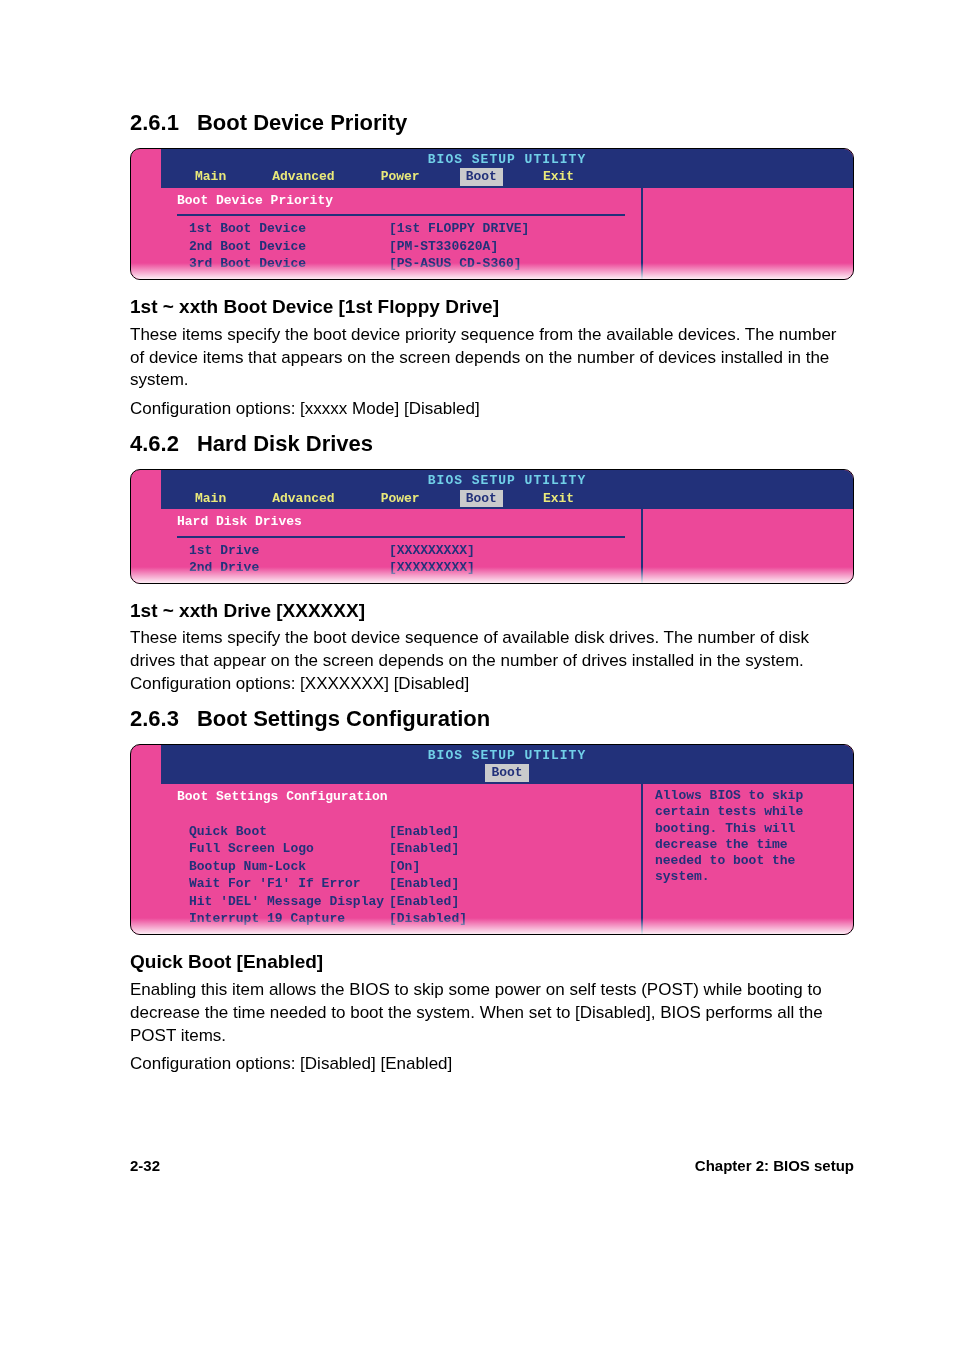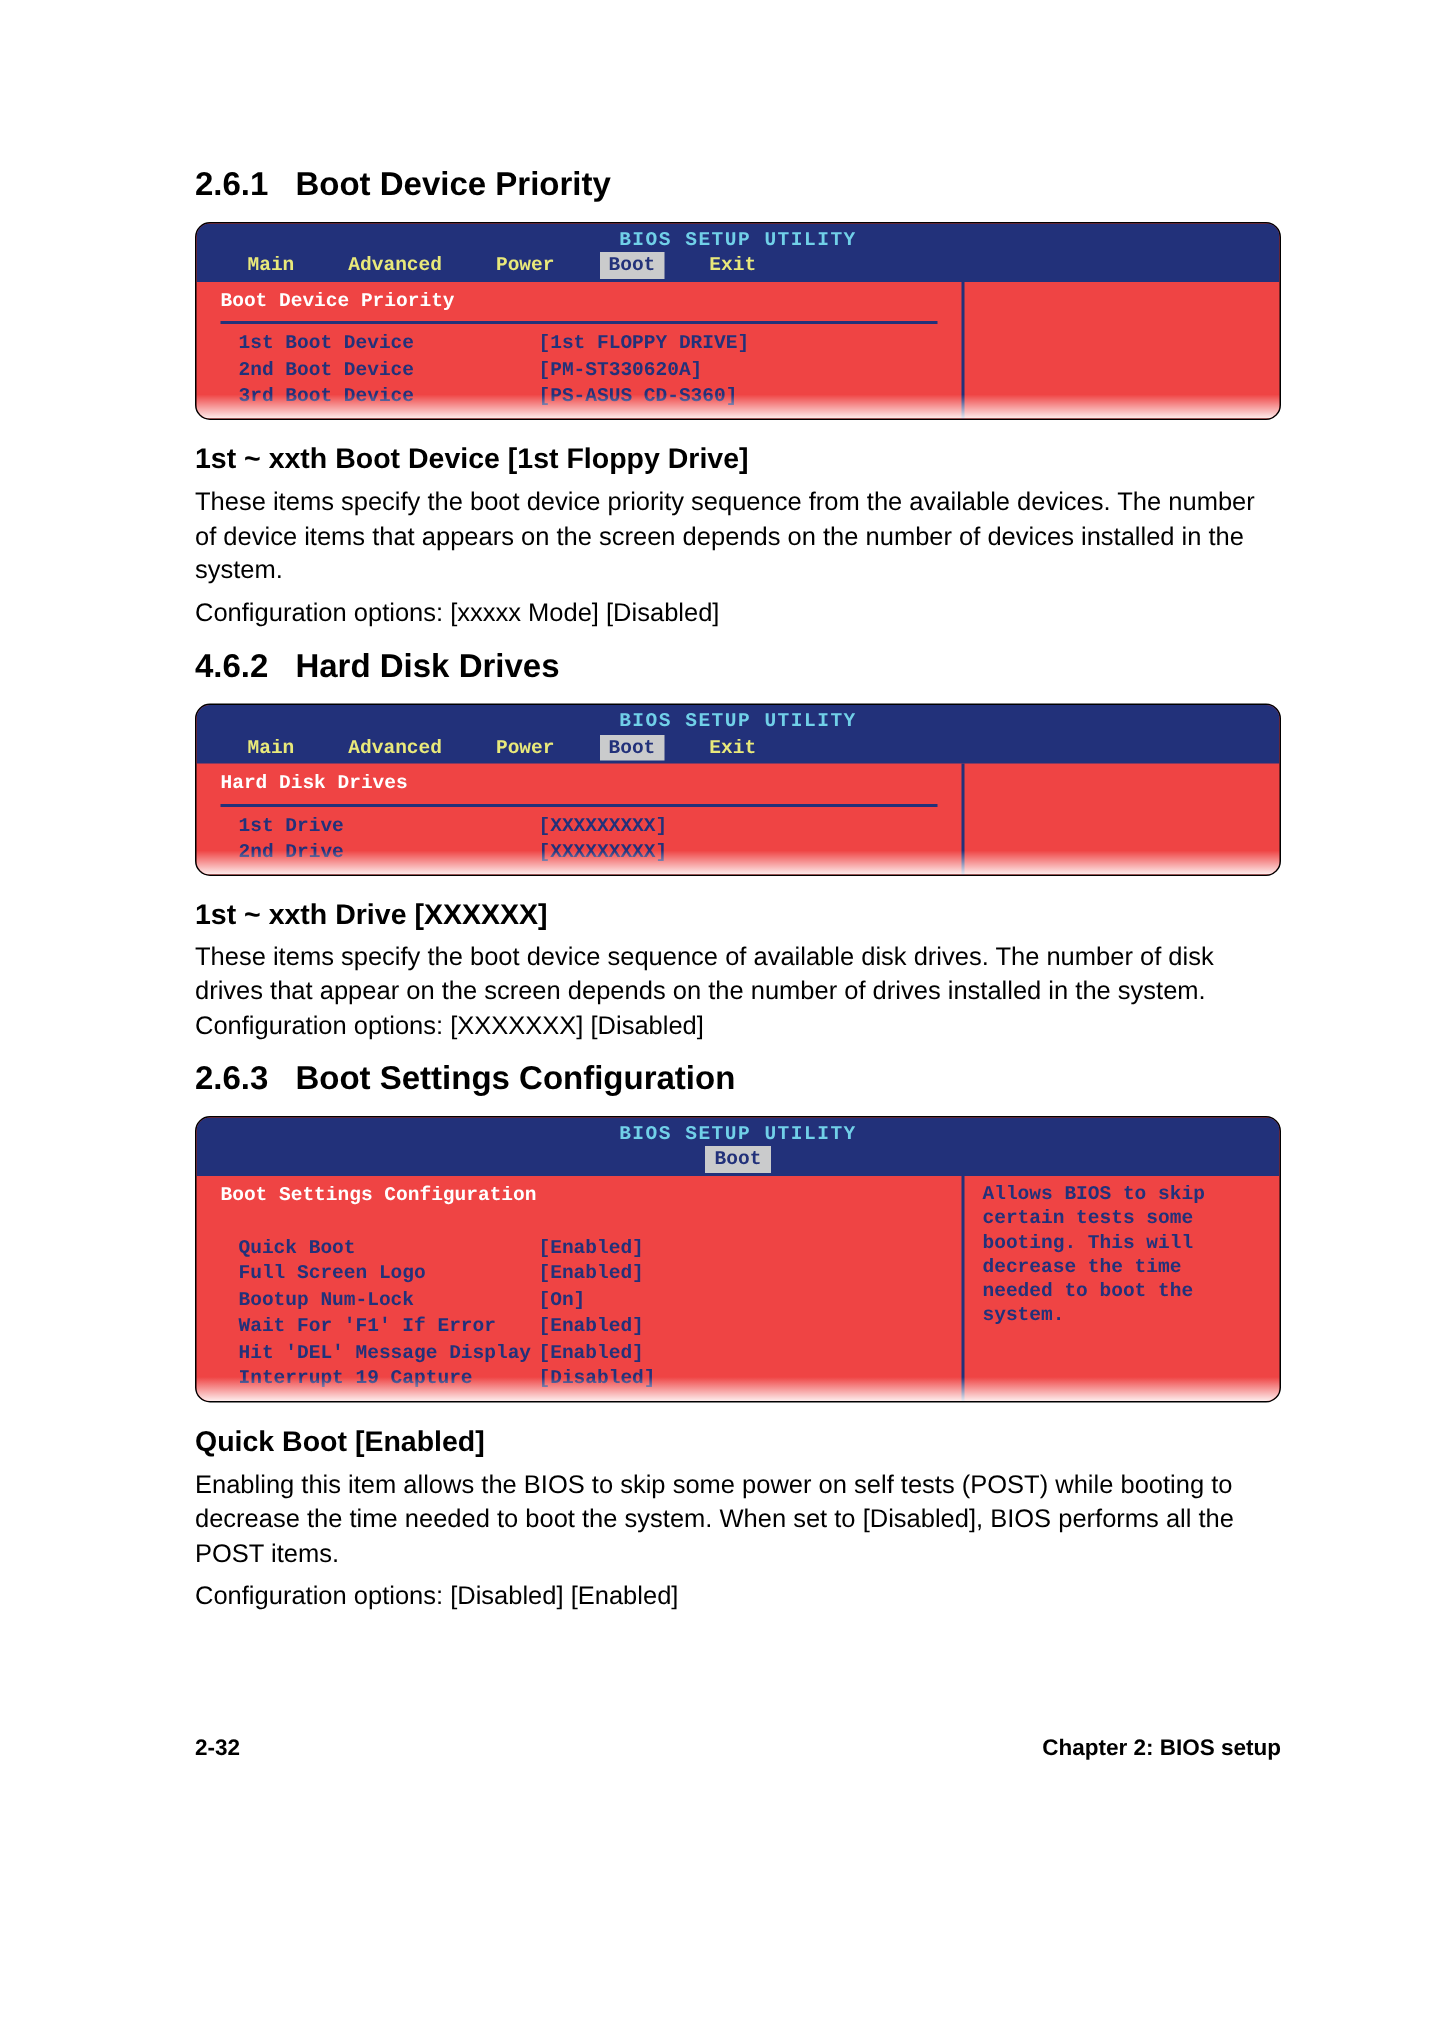--- a/index.html
+++ b/index.html
@@ -26,40 +26,41 @@
     margin-bottom: 4px;
   }
   p.body-text { margin-bottom: 6px; }
   
   
   .bios-box {
     margin: 8px 0 14px 0;
     border: 1px solid #000;
     border-radius: 10px;
     overflow: hidden;
-    background: #ef4444;
+    background: #ec4899;
     font-family: "Courier New", monospace;
     font-weight: bold;
     font-size: 13px;
     position: relative;
+    padding-left: 30px;
   }
   .bios-header {
     background: #22317a;
     color: #fff;
     padding: 2px 0 0 0;
   }
   .bios-title-row {
     text-align: center;
     color: #71d0e8;
     letter-spacing: 1px;
     font-size: 13px;
   }
   .bios-tabs {
     display: flex;
-    gap: 8px;
+    gap: 18px;
     padding: 0 20px 2px 20px;
   }
   .bios-tab {
     color: #e9e97a;
     padding: 0 14px;
   }
   .bios-tab.active {
     background: #cacbcc;
     color: #22317a;
     padding: 0 6px;
@@ -226,21 +227,21 @@
         </div>
       <div class="bios-row">
           <span class="k">Hit 'DEL' Message Display</span>
           <span class="v">[Enabled]</span>
         </div>
       <div class="bios-row">
           <span class="k">Interrupt 19 Capture</span>
           <span class="v">[Disabled]</span>
         </div>
     </div>
-    <div class="bios-right">Allows BIOS to skip certain tests some booting. This will decrease the time needed to boot the system.</div>
+    <div class="bios-right">Allows BIOS to skip certain tests while booting. This will decrease the time needed to boot the system.</div>
   </div>
   <div class="bios-bottom-shadow"></div>
 </div>
 
 <h3 class="sub-title">Quick Boot [Enabled]</h3>
 <p class="body-text">Enabling this item allows the BIOS to skip some power on self tests (POST) while booting to decrease the time needed to boot the system. When set to [Disabled], BIOS performs all the POST items.</p>
 <p class="body-text">Configuration options: [Disabled] [Enabled]</p>
 
 <div class="footer">
   <span>2-32</span>

